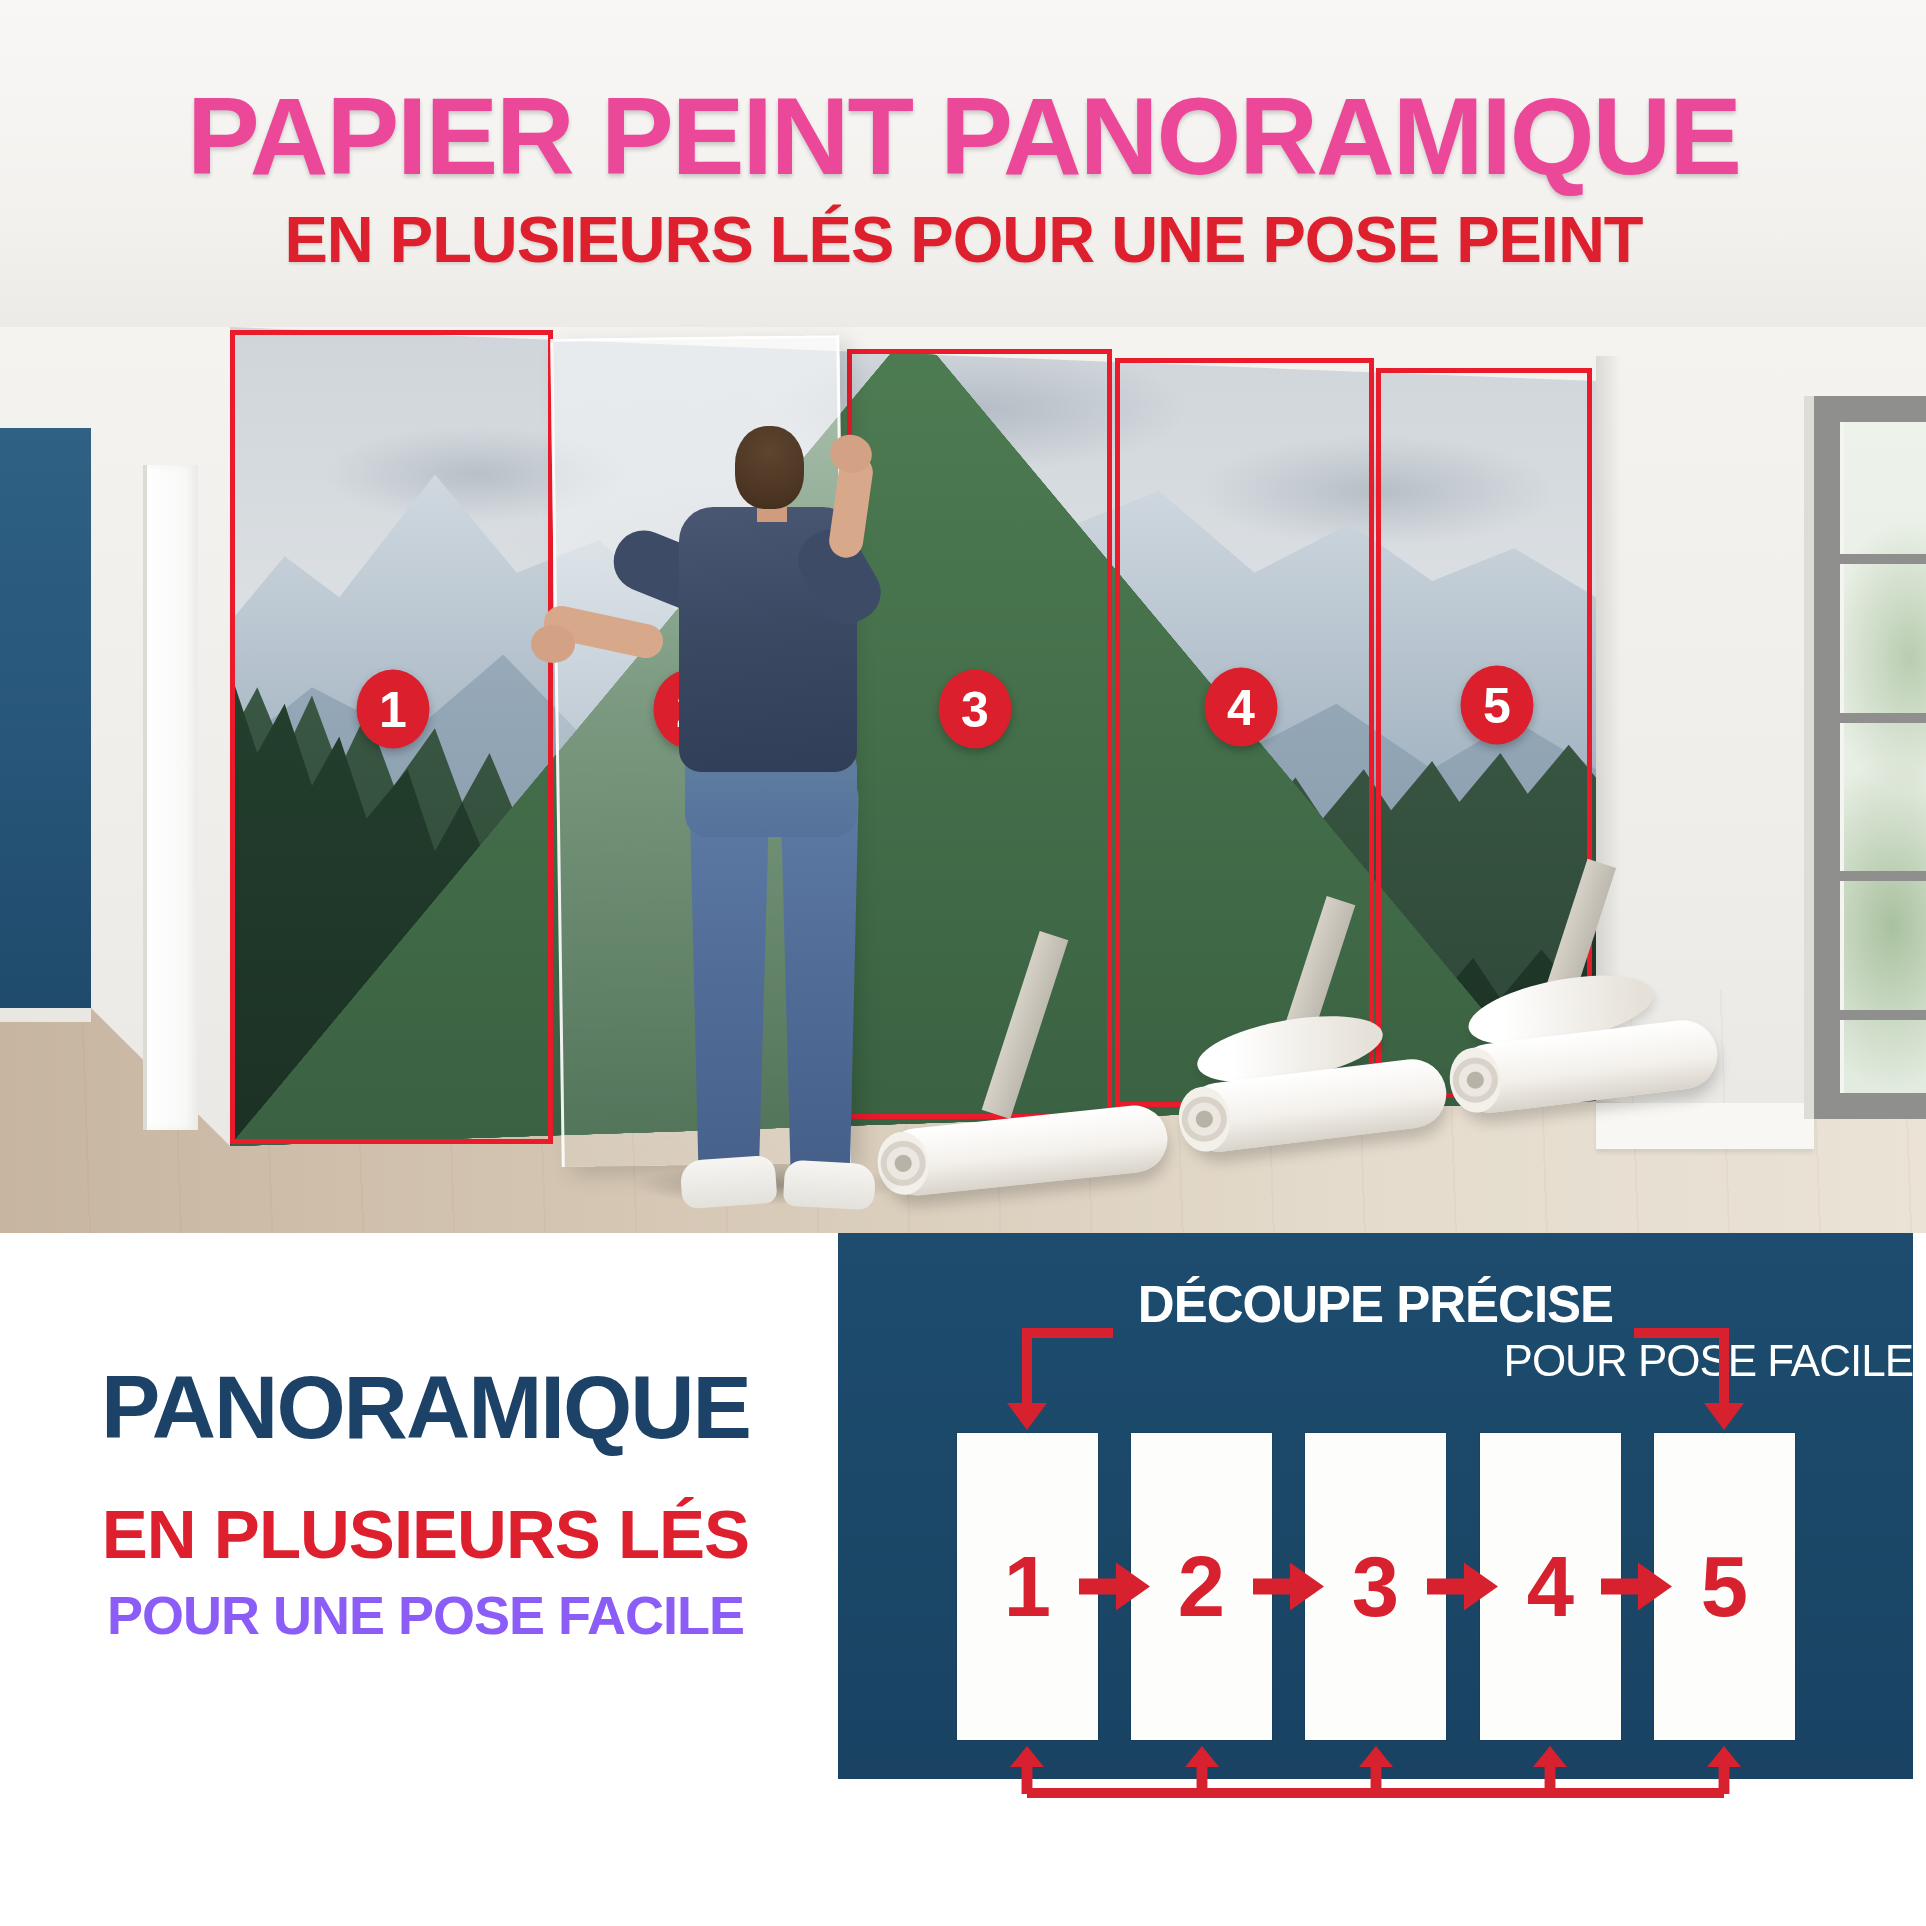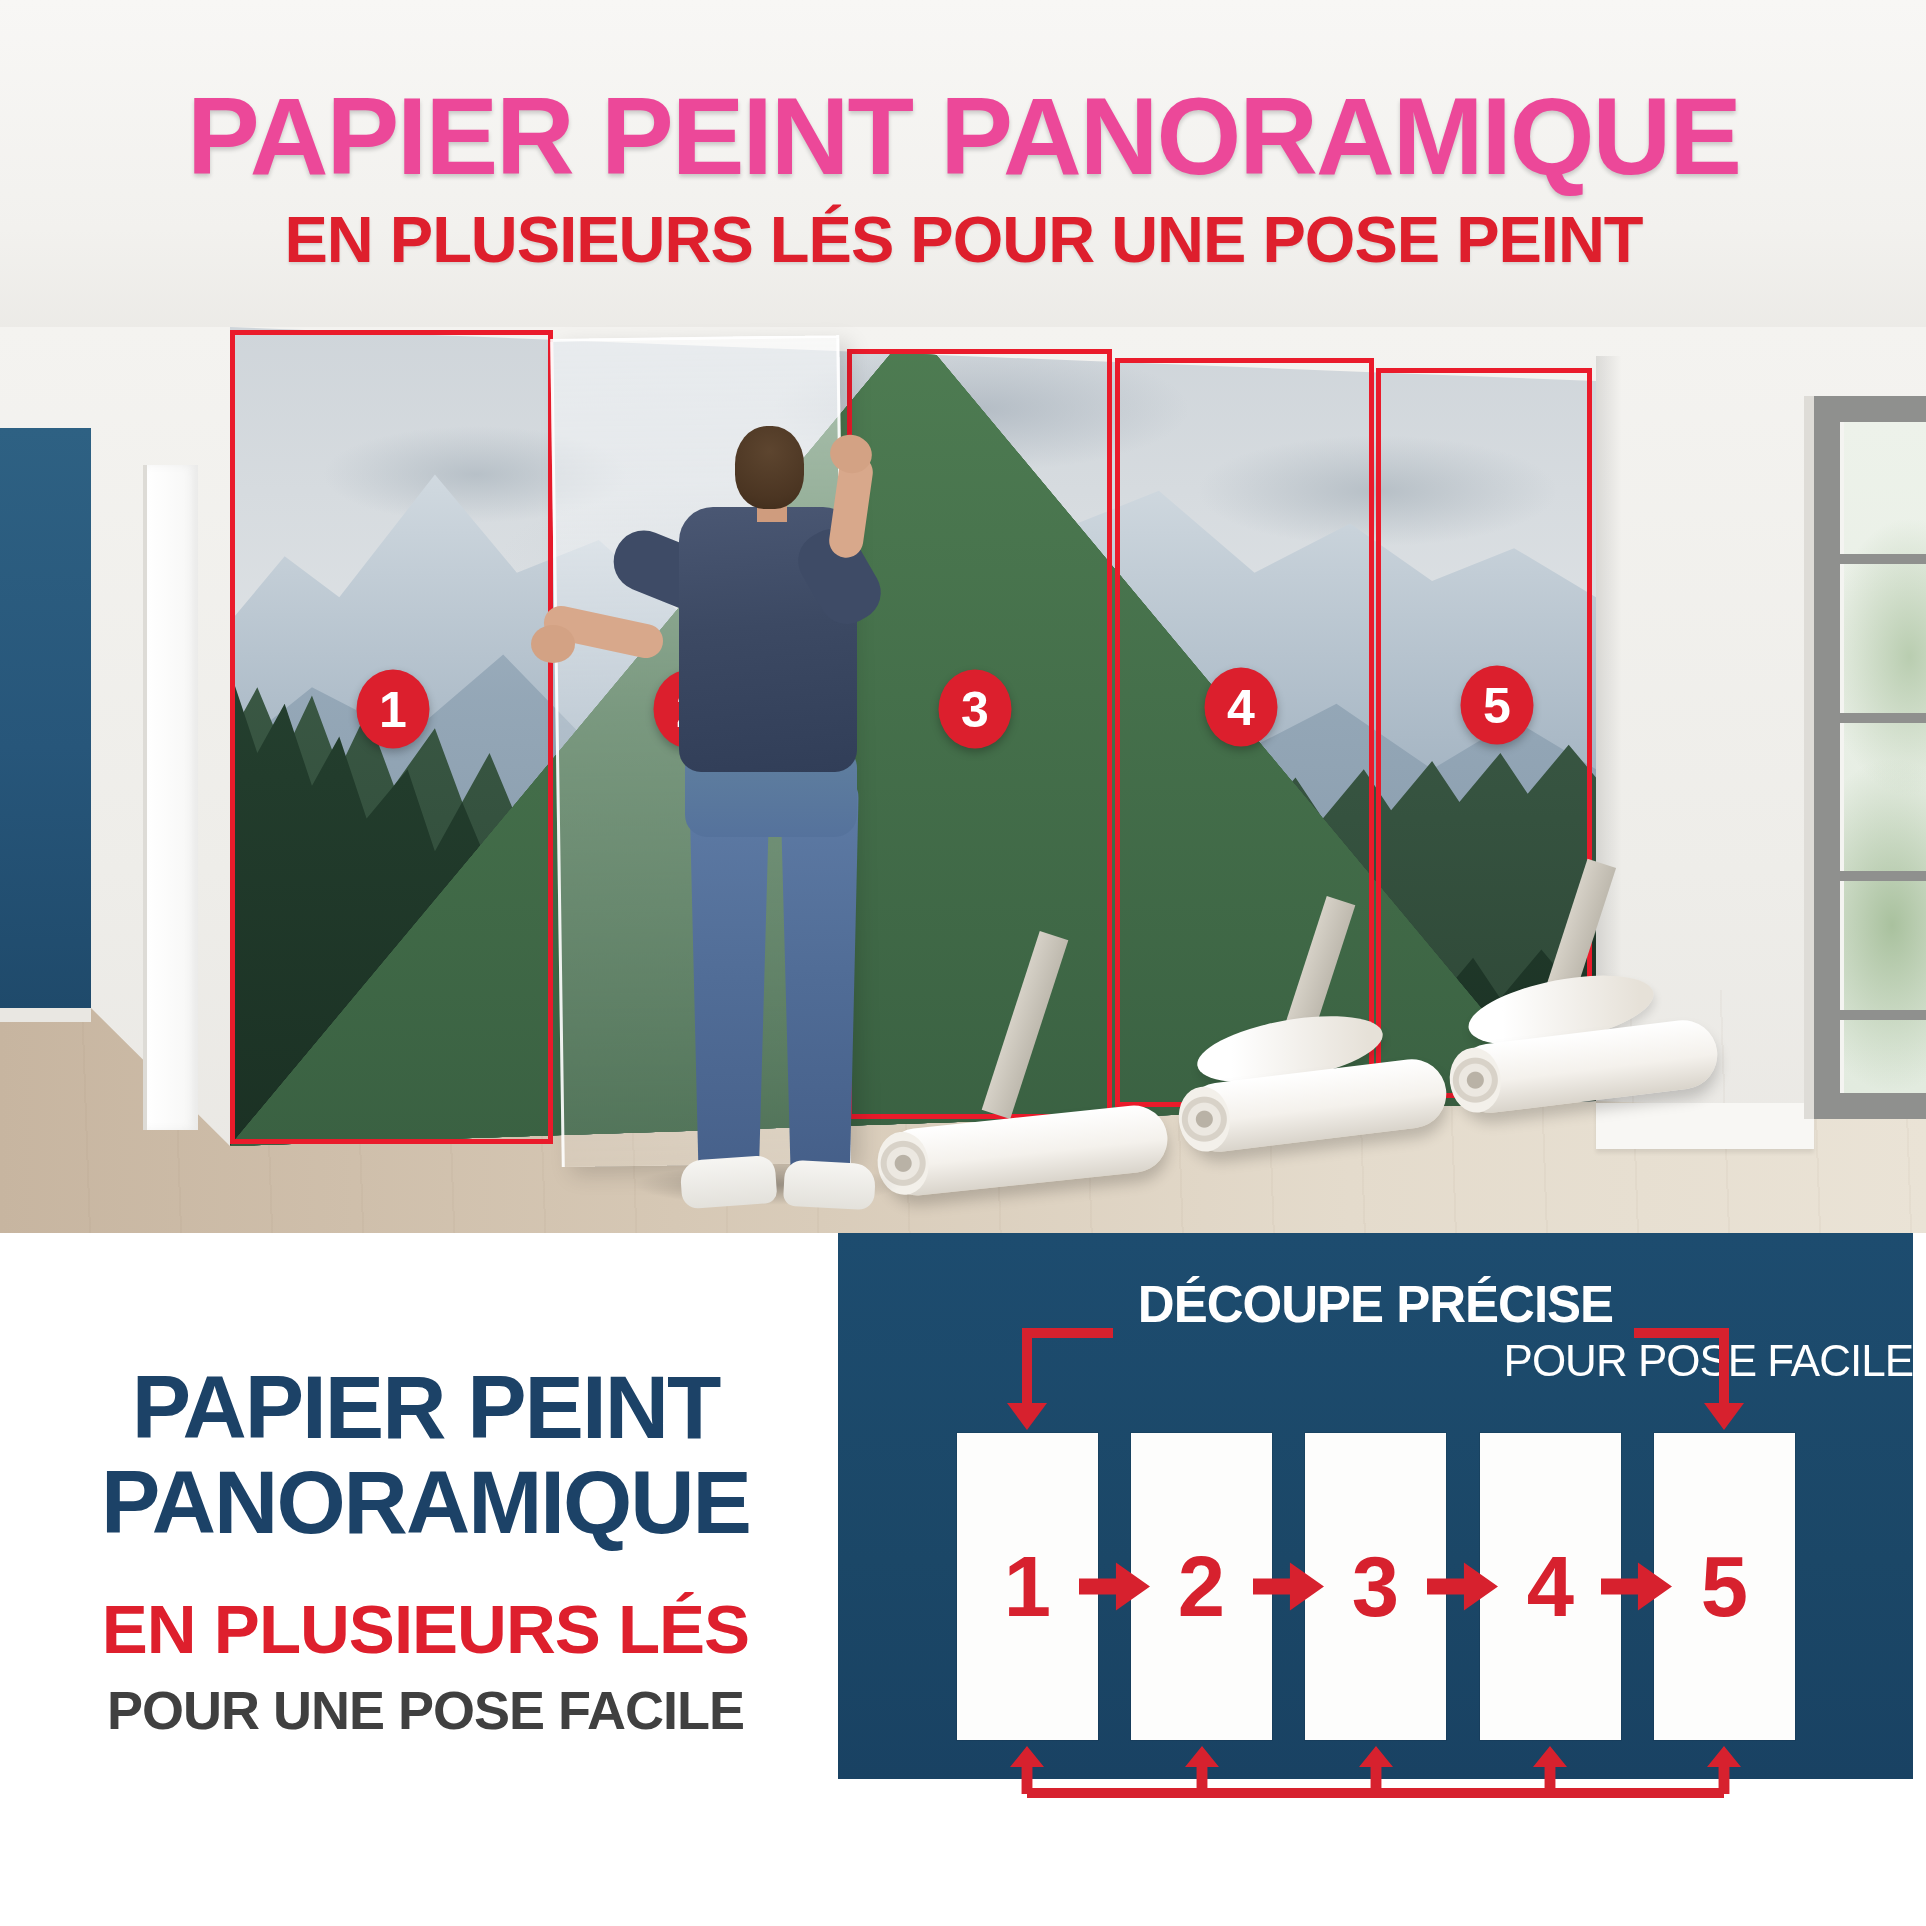--- a/index.html
+++ b/index.html
@@ -118,21 +118,21 @@
   
   .hdr { position:absolute; left:0; width:100%; text-align:center; z-index:40; white-space:nowrap; }
   .hdr-title { top:73px; font-size:109px; font-weight:800; color:#ec4899; letter-spacing:-2px; text-shadow:0 3px 4px rgba(0,0,0,.18); }
   .hdr-sub { top:202px; font-size:65px; font-weight:800; color:#de1f2d; letter-spacing:-1px; text-shadow:0 2px 3px rgba(0,0,0,.12); }
 
   
   .bl { position:absolute; left:0; top:1233px; width:851px; height:694px; background:#ffffff; }
   .bl-inner { margin:127px auto 0; width:683px; text-align:center; }
   .bl-t { font-size:89px; font-weight:800; color:#1c4267; line-height:1.07; letter-spacing:-2px; }
   .bl-r1 { margin-top:44px; font-size:69px; font-weight:800; color:#de1f2d; letter-spacing:-1px; line-height:1.05; }
-  .bl-r2 { margin-top:12px; font-size:54px; font-weight:800; color:#404040; letter-spacing:-1px; }
+  .bl-r2 { margin-top:12px; font-size:54px; font-weight:800; color:#8b5cf6; letter-spacing:-1px; }
 
   
   .br { position:absolute; left:838px; top:1233px; width:1075px; height:546px; background:linear-gradient(180deg,#1d4c6f 0%,#1b4767 60%,#194263 100%); }
   .br * { position:absolute; }
   .br-h1 { top:42px; left:0; width:100%; text-align:center; font-size:51px; font-weight:800; color:#fff; letter-spacing:-1px; }
   .br-h2 { top:103px; left:0; width:100%; text-align:right; font-size:44px; font-weight:400; color:#fff; letter-spacing:-1px; }
   .rbar { background:#d7212e; }
   .blv  { left:184px; top:95px; width:10px; height:77px; }
   .blh  { left:184px; top:95px; width:91px; height:10px; }
   .brv  { left:881px; top:95px; width:10px; height:77px; }
@@ -239,21 +239,20 @@
     <div class="numcircle c5">
         <span>5</span>
       </div>
 
     <div class="hdr hdr-title">PAPIER PEINT PANORAMIQUE</div>
     <div class="hdr hdr-sub">EN PLUSIEURS LÉS POUR UNE POSE PEINT</div>
   </section>
 
   <section class="bl">
     <div class="bl-inner">
-      <div class="bl-t">PAPIER PEINT</div>
       <div class="bl-t">PANORAMIQUE</div>
       <div class="bl-r1">EN PLUSIEURS LÉS</div>
       <div class="bl-r2">POUR UNE POSE FACILE</div>
     </div>
   </section>
 
   <section class="br">
     <div class="br-h1">DÉCOUPE PRÉCISE</div>
     <div class="br-h2">POUR POSE FACILE</div>
 

